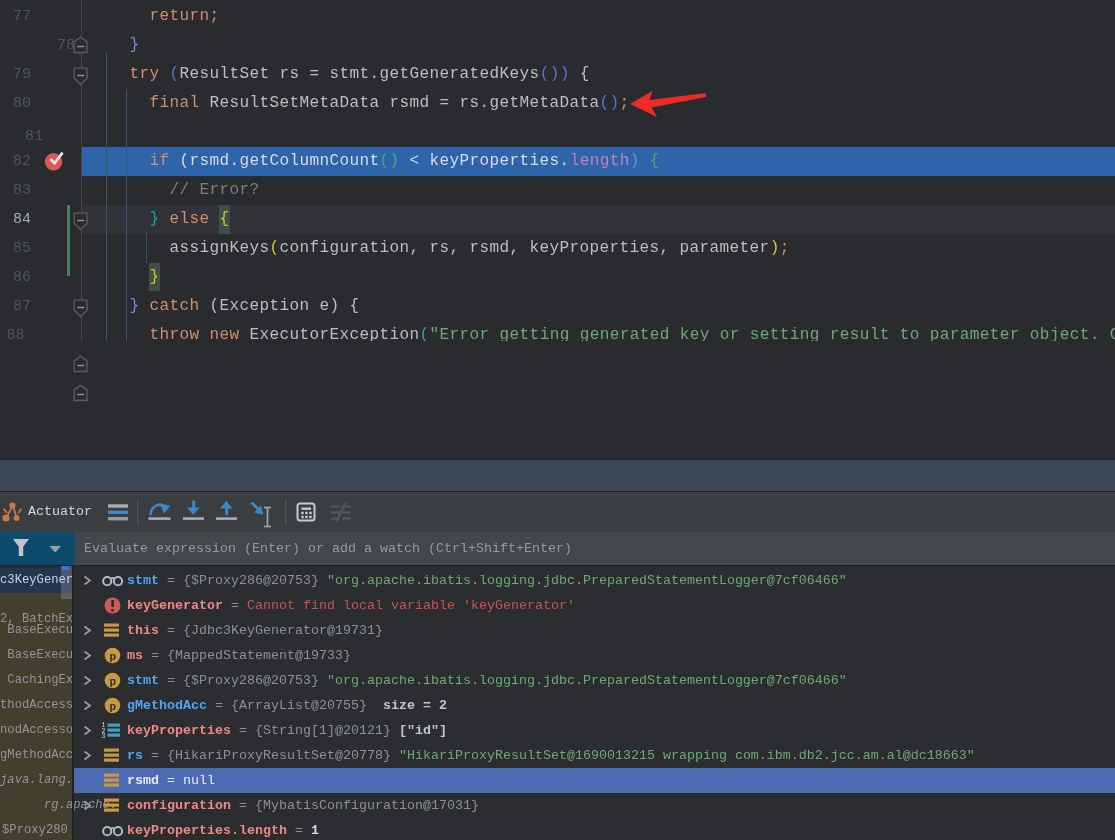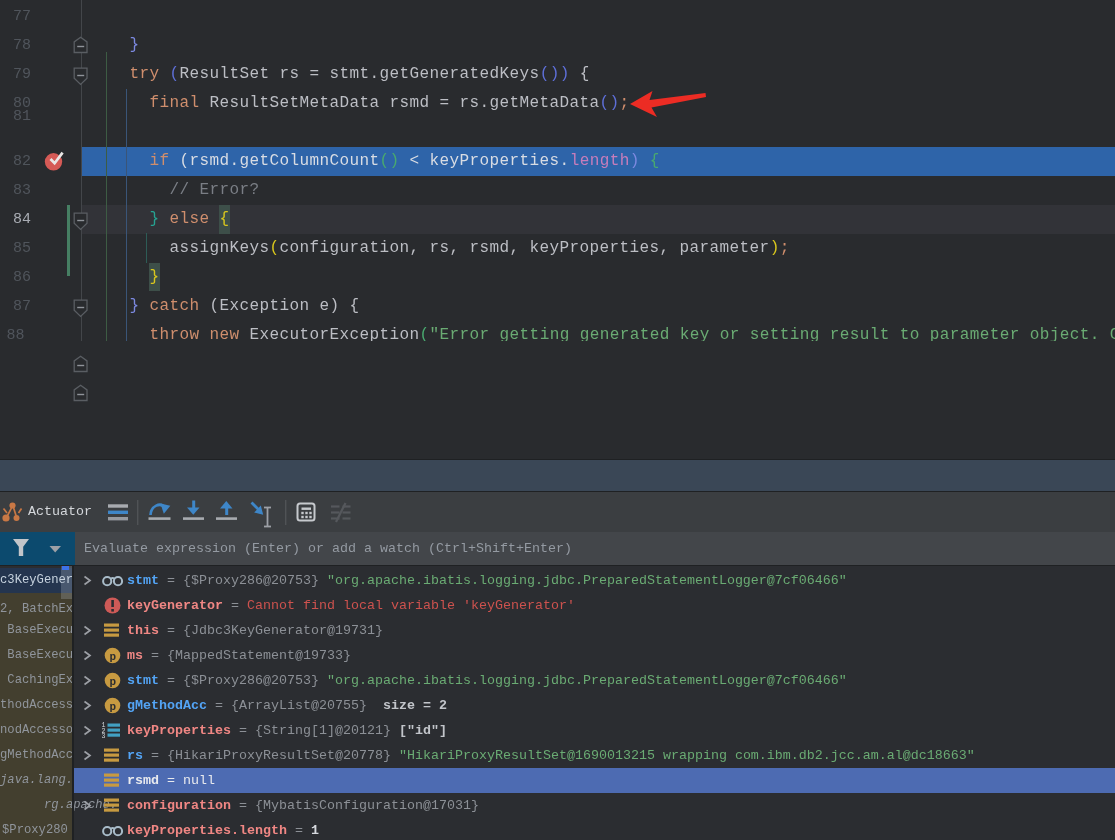--- a/index.html
+++ b/index.html
@@ -47,36 +47,37 @@
 
     <div class="abs" style="left:106px;top:52px;width:1px;height:338px;background:#3d5c44;"></div>
     <div class="abs" style="left:126px;top:89px;width:1px;height:262px;background:#3a5578;"></div>
     <div class="abs" style="left:146px;top:233px;width:1px;height:30px;background:#2d5c56;"></div>
 
     <div class="abs" style="left:81px;top:0px;width:1px;height:458px;background:#43464a;"></div>
 
     <div class="abs" style="left:67px;top:205px;width:3px;height:71px;background:#467f63;"></div>
 
     <div class="num" style="top:2px;">77 </div>
-    <div class="num" style="top:31px;">78 </div>
+    <div class="num" style="top:31px;padding-left:44px;">78 </div>
     <div class="num" style="top:60px;">79 </div>
     <div class="num" style="top:89px;">80 </div>
-    <div class="num" style="top:102px;">81 </div>
+    <div class="num" style="top:122px;padding-left:12px;">81 </div>
     <div class="num" style="top:147px;">82 </div>
     <div class="num" style="top:176px;">83 </div>
     <div class="num" style="top:205px;color:#a8acb3;">84 </div>
     <div class="num" style="top:234px;">85 </div>
     <div class="num" style="top:263px;">86 </div>
     <div class="num" style="top:292px;">87 </div>
     <div class="num" style="top:321px;text-align:center;">88 </div>
     <div class="num" style="top:350px;">63 </div>
     <div class="num" style="top:379px;">90 </div>
     <div class="num" style="top:408px;">91 </div>
     <div class="num" style="top:437px;">92 </div>
 
+    <div class="cl" style="top:2px;">      <span class="kw">return;</span></div>
     <div class="cl" style="top:31px;">    <span class="lav">}</span></div>
     <div class="cl" style="top:89px;">      <span class="kw">final</span> ResultSetMetaData rsmd = rs.getMetaData<span class="pb">()</span><span class="kw">;</span></div>
     <div class="cl" style="top:60px;">    <span class="kw">try</span> <span class="pb">(</span>ResultSet rs = stmt.getGeneratedKeys<span class="pb">())</span> {</div>
     <div class="cl" style="top:147px;">      <span class="kw">if</span> <span class="wht">(rsmd.getColumnCount</span><span class="pg">()</span><span class="wht"> &lt; keyProperties.</span><span class="pink">length</span><span class="lav">)</span> <span class="pg">{</span></div>
     <div class="cl" style="top:176px;">        <span class="com">// Error?</span></div>
     <div class="cl" style="top:205px;">      <span class="teal">}</span> <span class="kw">else</span> <span class="yel">{</span></div>
     <div class="cl" style="top:234px;">        assignKeys<span class="yel">(</span>configuration, rs, rsmd, keyProperties, parameter<span class="yel">)</span><span class="kw">;</span></div>
     <div class="cl" style="top:263px;">      <span class="yel">}</span></div>
     <div class="cl" style="top:292px;">    <span class="lav">}</span> <span class="kw">catch</span> (Exception e) {</div>
     <div class="cl" style="top:321px;">      <span class="kw">throw</span> <span class="kw">new</span> ExecutorException<span class="pg">(</span><span class="str">"Error getting generated key or setting result to parameter object. Ca</span></div>
@@ -101,21 +102,21 @@
     <div class="abs" style="left:74.5px;top:0;width:1040.5px;height:33px;background:#43464a;"></div>
     <div class="abs" style="left:84px;top:0;height:33px;line-height:33px;font-size:13.33px;color:#949aa2;">Evaluate expression (Enter) or add a watch (Ctrl+Shift+Enter)</div>
     <div class="abs" style="left:0;top:33px;width:1115px;height:1px;background:#1f2123;"></div>
   </div>
 
   <div id="bottom" class="abs" style="left:0;top:566px;width:1115px;height:274px;background:#2b2d31;">
 
     <div class="abs" style="left:0;top:2px;width:72px;height:25px;background:#24354f;"></div>
     <div class="abs" style="left:0;top:27px;width:72px;height:247px;background:#433f2f;"></div>
     <div class="frow" style="top:2px;color:#c6d2de;">c3KeyGener</div>
-    <div class="frow" style="top:31px;font-family:Liberation Mono, monospace;">2, BatchEx</div>
+    <div class="frow" style="top:41px;font-family:Liberation Mono, monospace;">2, BatchEx</div>
     <div class="frow" style="top:52px;"> BaseExecu</div>
     <div class="frow" style="top:77px;"> BaseExecu</div>
     <div class="frow" style="top:102px;"> CachingEx</div>
     <div class="frow" style="top:127px;">thodAccess</div>
     <div class="frow" style="top:152px;">nodAccesso</div>
     <div class="frow" style="top:177px;">gMethodAcc</div>
     <div class="frow" style="top:202px;font-style:italic;">java.lang.</div>
     <div class="frow" style="top:227px;font-style:italic;padding-left:44px;">rg.apache.</div>
     <div class="frow" style="top:252px;left:2px;">$Proxy280</div>
 

